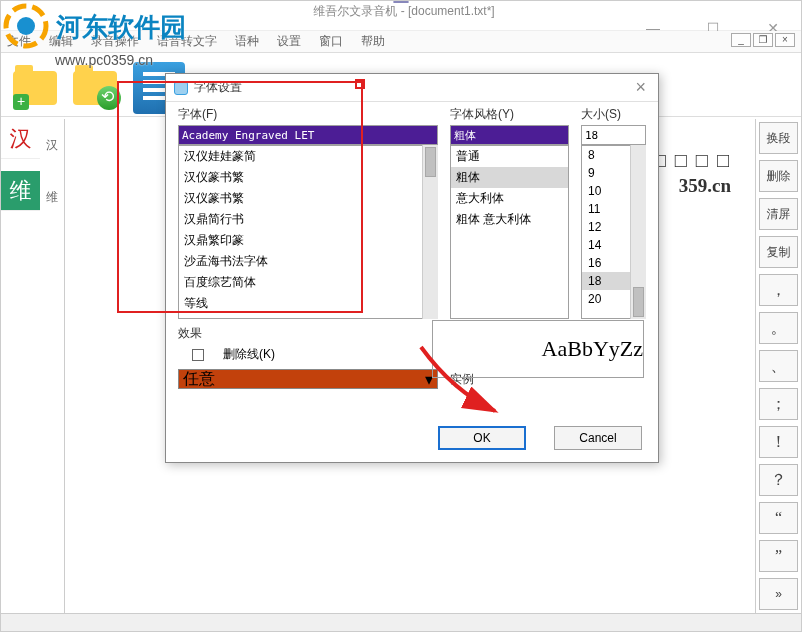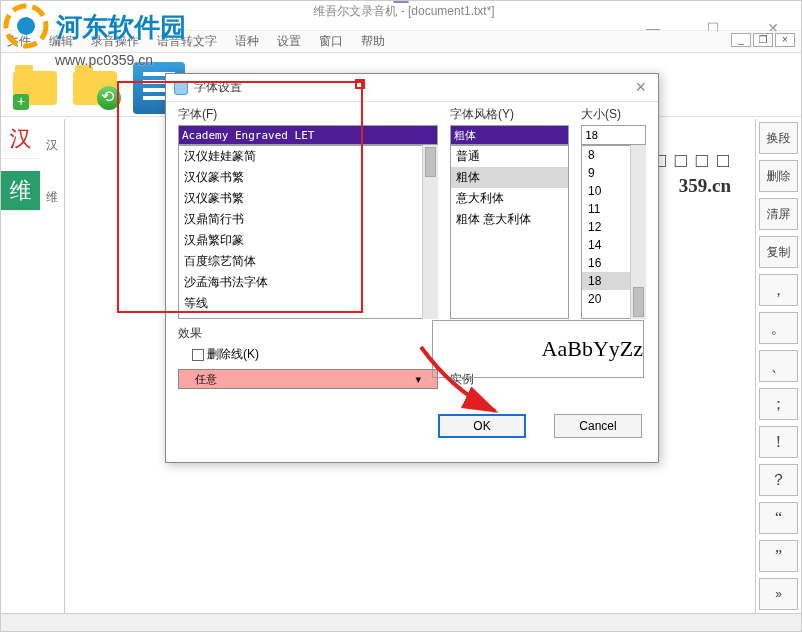--- a/index.html
+++ b/index.html
@@ -63,25 +63,25 @@
   .listbox { width:100%; height:174px; border:1px solid #a0a0a0; overflow-y:auto; font-size:12px; background:#fff; }
   .listbox .litem { padding:2px 5px; cursor:pointer; white-space:nowrap; }
   .listbox .litem.sel { background:#d8d8d8; }
   .listbox.size { height:174px; }
   .listbox.size .litem {padding:2px 6px;}
   .scrollbar-fake {position:absolute;right:0;top:0;bottom:0;width:16px;background:#e8e8e8;border-left:1px solid #ccc;}
   .scrollbar-fake .thumb{position:absolute;left:2px;right:2px;top:2px;height:30px;background:#c0c0c0;border:1px solid #a8a8a8;}
   .lbwrap{position:relative;}
   .effects { margin-top:6px; }
   .effects .eff-title { font-size:12px; color:#333;}
-  .effects .row { display:flex; align-items:center; gap:3px; margin:4px 0 0 14px; font-size:12px;}
+  .effects .row { display:flex; align-items:center; gap:19px; margin:4px 0 0 14px; font-size:12px;}
   .checkbox { width:12px; height:12px; border:1px solid #666; background:#fff; display:inline-block;}
   .sample-box { border:1px solid #a0a0a0; height:58px; display:flex; align-items:center; justify-content:flex-end; font-family:"Times New Roman",serif; font-size:22px; margin-top:4px;}
   .writesys { margin-top:6px; }
-  .selectbox { width:100%; height:20px; border:1px solid #888; background:#fca5a5; display:flex; align-items:center; padding:0 16px; font-size:11px; justify-content:space-between;}
+  .selectbox { width:100%; height:20px; border:1px solid #888; background:#c2410c; display:flex; align-items:center; padding:0 4px; font-size:16px; justify-content:space-between;}
   .dlg-buttons { display:flex; justify-content:flex-end; gap:10px; padding: 6px 12px 0 0; }
   .push { width:88px; height:24px; border:1px solid #a0a0a0; background:#f4f4f4; font-size:12px; cursor:pointer; }
   .push.primary { border:2px solid #1a6fd0; }
 
   
   .anno-box1 { position:absolute; left:116px; top:80px; width:246px; height:232px; border:2px solid #e02020; z-index:60; pointer-events:none;}
   .anno-box2 { position:absolute; left:354px; top:78px; width:10px; height:10px; border:2px solid #e02020; z-index:60; pointer-events:none;}
   .arrow-svg{position:absolute; left:412px; top:340px; z-index:60; pointer-events:none;}
 </style>
 </head>
@@ -185,22 +185,22 @@
       <div class="colA">
         <div class="sec-label">字体(F)</div>
         <input class="txtbox" value="Academy Engraved LET" style="">
         <div class="lbwrap">
           <div class="listbox">
             <div class="litem">汉仪娃娃篆简</div>
             <div class="litem">汉仪篆书繁</div>
             <div class="litem">汉仪篆书繁</div>
             <div class="litem">汉鼎简行书</div>
             <div class="litem">汉鼎繁印篆</div>
+            <div class="litem">沙孟海书法字体</div>
             <div class="litem">百度综艺简体</div>
-            <div class="litem">沙孟海书法字体</div>
             <div class="litem">等线</div>
             <div class="litem">等线 Light</div>
           </div>
           <div class="scrollbar-fake">
               <div class="thumb"></div>
             </div>
         </div>
         <div class="effects">
           <div class="eff-title">效果</div>
           <div class="row">
@@ -250,21 +250,21 @@
         </div>
       </div>
     </div>
 
     <div style="position:absolute; left:266px; right:14px; top:242px;">
       <div class="sample-box">
         <span>AaBbYyZz</span>
       </div>
     </div>
 
-    <div class="dlg-buttons" style="position:absolute;right:4px;bottom:24px;gap:28px;">
+    <div class="dlg-buttons" style="position:absolute;right:4px;bottom:12px;gap:28px;">
       <button class="push primary">OK</button>
       <button class="push">Cancel</button>
     </div>
   </div>
 </div>
 
 <div class="anno-box1"></div>
 <div class="anno-box2"></div>
 <svg class="arrow-svg" width="120" height="90">
   <defs>

